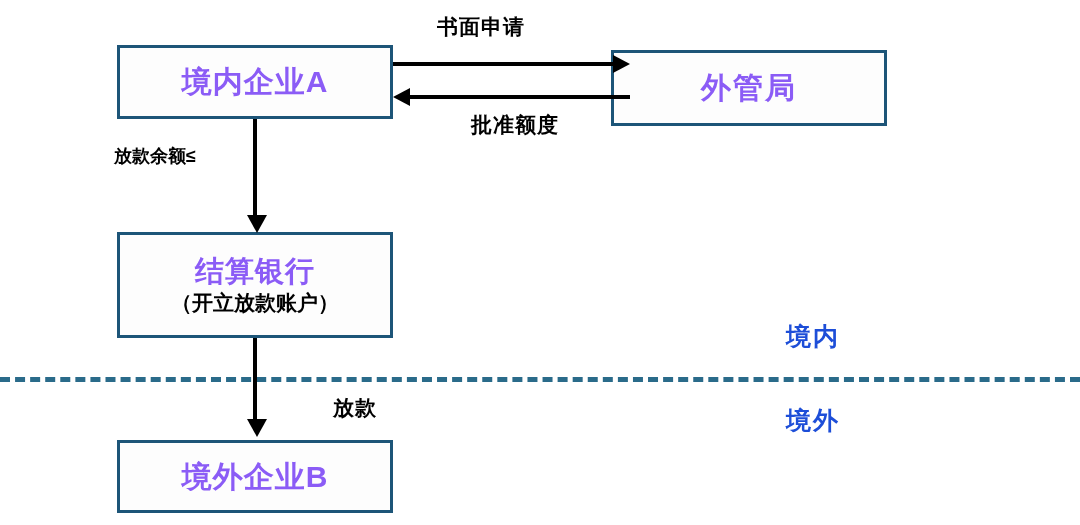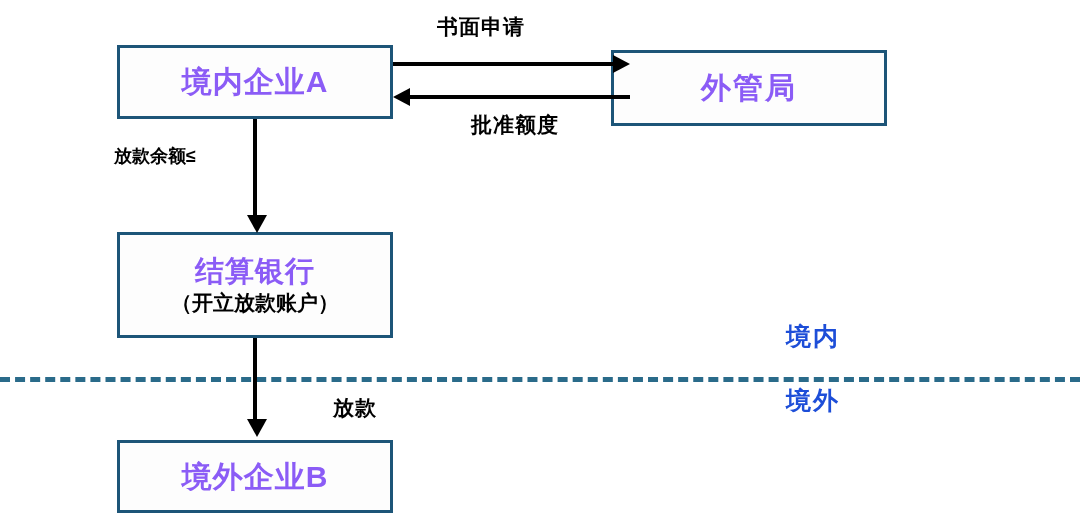--- a/index.html
+++ b/index.html
@@ -112,21 +112,21 @@
   .region-label {
     position: absolute;
     font-family: "DejaVu Serif", "Liberation Serif", serif;
     font-weight: bold;
     color: #1d4ed8;
     font-size: 25px;
     letter-spacing: 2px;
     white-space: nowrap;
   }
   #label-region-domestic { left: 786px; top: 320px; }
-  #label-region-overseas { left: 786px; top: 384px; }
+  #label-region-overseas { left: 786px; top: 404px; }
 
   
   #divider-line {
     position: absolute;
     left: 0;
     top: 377px;
     width: 1080px;
     height: 0;
     border-top: 5px dashed #2a6b8a;
   }

